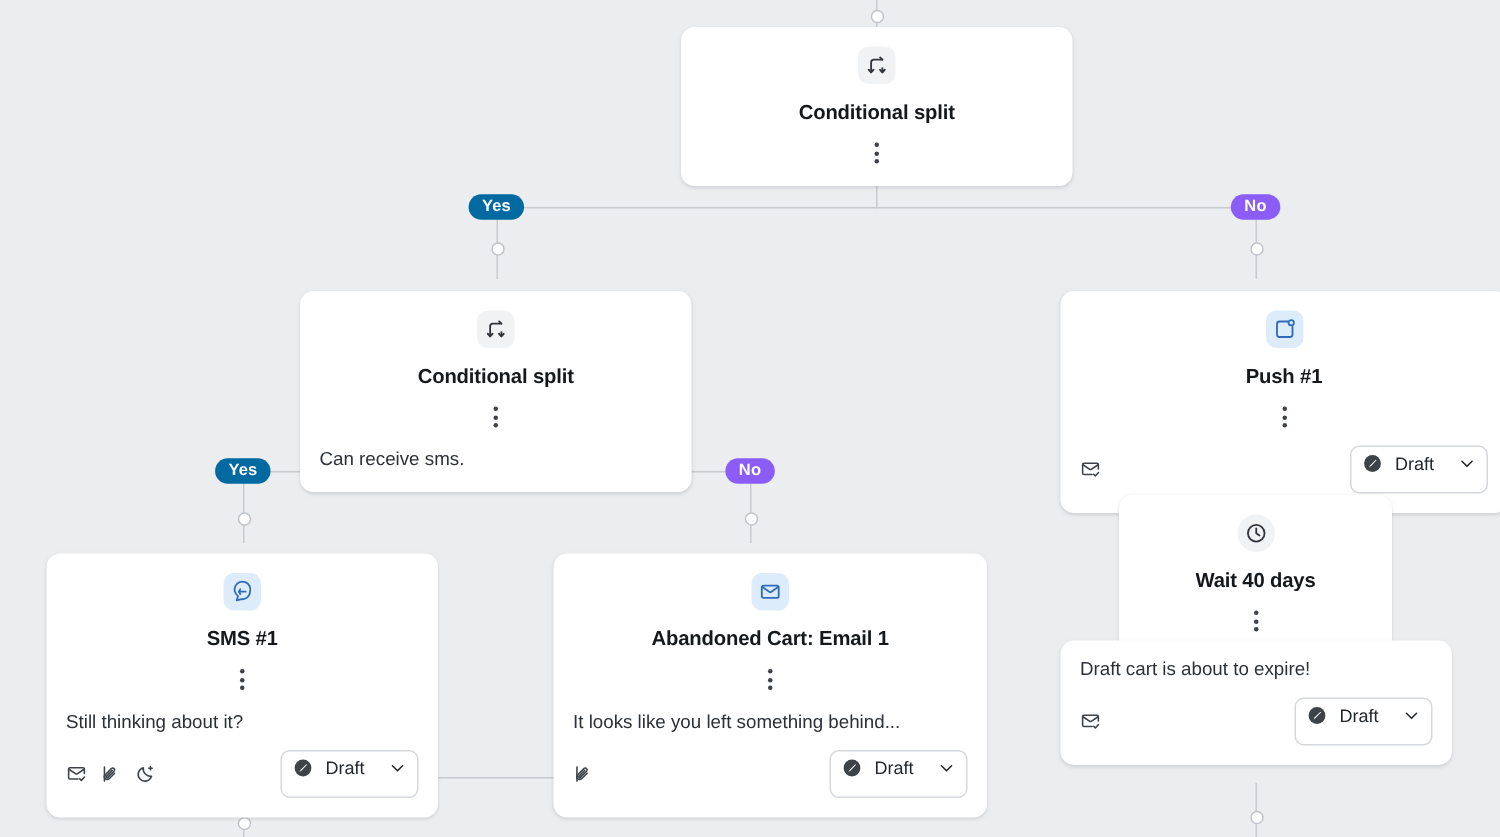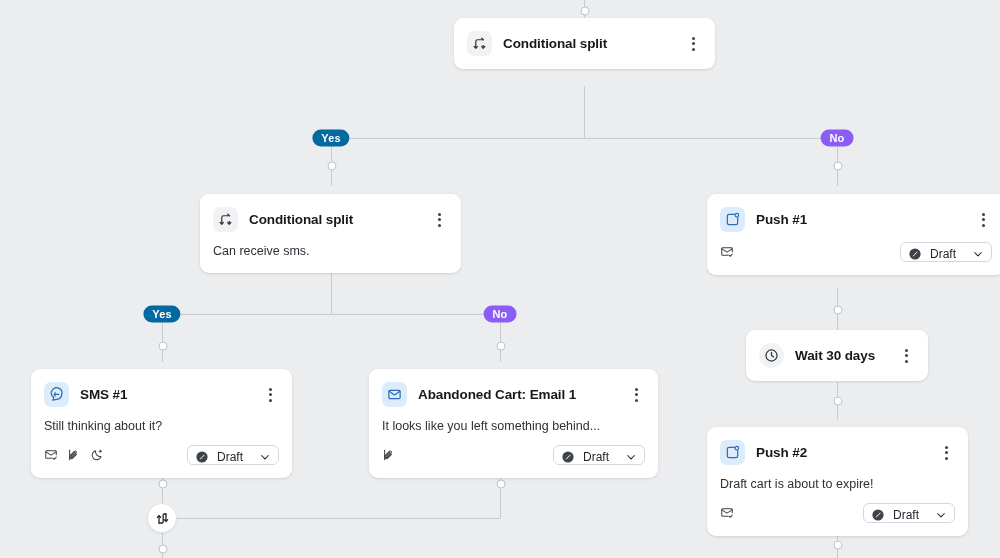--- a/index.html
+++ b/index.html
@@ -87,20 +87,21 @@
     box-shadow: 0 1px 2px rgba(16,24,40,0.08), 0 1px 4px rgba(16,24,40,0.05);
     z-index: 6;
     overflow: hidden;
   }
 
   .card-head {
     display: flex;
     align-items: center;
     padding: 13px 13px 0 13px;
     gap: 11px;
+    flex-direction: column;
   }
 
   .node-icon {
     width: 25px;
     height: 25px;
     border-radius: 7px;
     display: flex;
     align-items: center;
     justify-content: center;
     flex: 0 0 auto;
@@ -165,21 +166,21 @@
     gap: 9px;
   }
 
   .status-chip {
     display: inline-flex;
     align-items: center;
     gap: 7px;
     border: 1px solid #d4d8dd;
     border-radius: 6px;
     background: #ffffff;
-    padding: 4px 7px 0 7px;
+    padding: 4px 7px 12px 7px;
     font-size: 12px;
     color: #22272c;
     cursor: pointer;
     min-width: 92px;
   }
   .status-chip .chip-label {
     flex: 1 1 auto;
     font-weight: 400;
     text-align: left;
     padding-left: 1px;
@@ -425,44 +426,30 @@
   </div>
 
   <div class="card" style="left:746px; top:330px; width:182px;">
     <div class="card-head" style="padding:13px;">
       <div class="node-icon circle">
         <svg width="15" height="15" viewBox="0 0 16 16" fill="none" stroke="#31363c" stroke-width="1.3" stroke-linecap="round" stroke-linejoin="round">
           <circle cx="8" cy="8" r="5.9"></circle>
           <path d="M8 4.6V8l2.3 1.6"></path>
         </svg>
       </div>
-      <div class="node-title">Wait 30 days</div>
+      <div class="node-title">Wait 40 days</div>
       <div class="kebab">
           <span></span>
           <span></span>
           <span></span>
         </div>
     </div>
   </div>
 
   <div class="card" style="left:707px; top:427px; width:261px;">
-    <div class="card-head">
-      <div class="node-icon blue">
-        <svg width="15" height="15" viewBox="0 0 16 16" fill="none" stroke="#2f6bba" stroke-width="1.3" stroke-linecap="round" stroke-linejoin="round">
-          <path d="M10.2 2.5H4.3A1.8 1.8 0 0 0 2.5 4.3v7.4a1.8 1.8 0 0 0 1.8 1.8h7.4a1.8 1.8 0 0 0 1.8-1.8V6"></path>
-          <circle cx="12.6" cy="3.4" r="1.9"></circle>
-        </svg>
-      </div>
-      <div class="node-title">Push #2</div>
-      <div class="kebab">
-          <span></span>
-          <span></span>
-          <span></span>
-        </div>
-    </div>
     <div class="card-body">Draft cart is about to expire!</div>
     <div class="card-foot">
       <div class="meta-icons">
         <span>
           <svg width="14" height="14" viewBox="0 0 16 16" fill="none" stroke="#3d4349" stroke-width="1.2" stroke-linecap="round" stroke-linejoin="round">
             <path d="M14 7.6V4.2a1 1 0 0 0-1-1H3a1 1 0 0 0-1 1v6.6a1 1 0 0 0 1 1h6.2"></path>
             <path d="m2.2 4.4 5.3 3.5a1 1 0 0 0 1 0l5.3-3.5"></path>
             <path d="m10.4 11.6 1.3 1.3 2.4-2.6"></path>
           </svg>
         </span>

